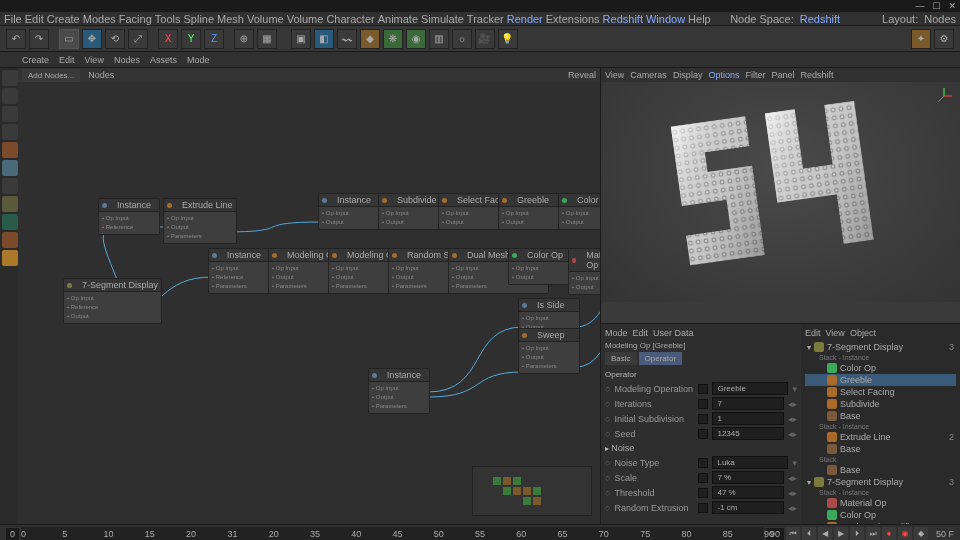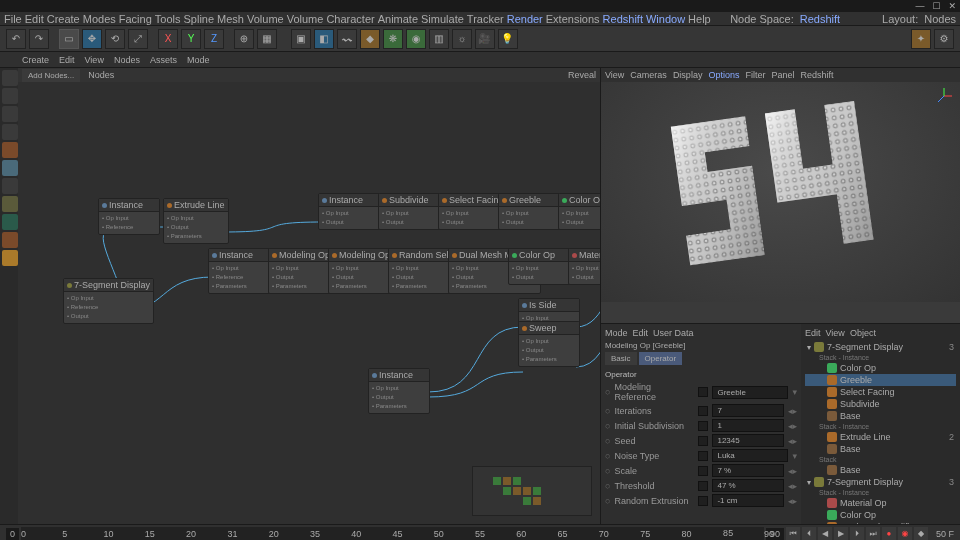--- a/index.html
+++ b/index.html
@@ -20,21 +20,21 @@
 .leftbar{width:18px;background:#2a2a2a;display:flex;flex-direction:column;gap:2px;padding:2px}
 .lbtn{width:16px;height:16px;background:#3a3a3a;cursor:pointer;border-radius:2px}
 .lbtn.c1{background:#7a4a2a}
 .lbtn.c2{background:#4a6a7a}
 .lbtn.c3{background:#5a5a3a}
 .lbtn.c4{background:#2a5a4a}
 .lbtn.c5{background:#aa7a2a}
 .nodeeditor{flex:1;background:#2f2f2f;position:relative;overflow:hidden}
 .ne-top{height:14px;background:#333;display:flex;align-items:center;padding:0 4px;gap:8px;font-size:8px}
 .node{position:absolute;background:#3e3e3e;border:1px solid #222;border-radius:2px;min-width:62px;font-size:7px}
-.node .nh{background:#353535;padding:1px 3px;display:flex;align-items:center;gap:2px;border-bottom:1px solid #222}
+.node .nh{background:#353535;padding:1px 3px;display:flex;align-items:center;gap:10px;border-bottom:1px solid #222}
 .node .nh .dot{width:5px;height:5px;border-radius:50%}
 .node .nb{padding:2px 3px;font-size:6px;line-height:9px;color:#888}
 .wire{position:absolute;pointer-events:none}
 .infobox{position:absolute;bottom:8px;left:8px;font-size:8px;line-height:11px}
 .minimap{position:absolute;bottom:8px;right:8px;width:120px;height:50px;background:#333;border:1px solid #222}
 .minimap .cell{position:absolute;width:8px;height:8px}
 .rightpanel{width:360px;background:#2a2a2a;display:flex;flex-direction:column;border-left:1px solid #1a1a1a}
 .viewport{height:255px;background:#3a3a3a;position:relative;overflow:hidden}
 .vp-top{height:14px;background:#303030;display:flex;align-items:center;padding:0 4px;gap:6px;font-size:8px}
 .render{flex:1;background:radial-gradient(ellipse at 50% 40%,#4a4a4a,#333);display:flex;align-items:center;justify-content:center}
@@ -288,21 +288,21 @@
           </div>
           <div class="nb">• Op Input<br>• Output</div>
         </div>
         <div class="node" style="left: 500px; top: 230px;">
           <div class="nh">
             <span class="dot" style="background:#5a7a9a"></span>
             <span>Is Side</span>
           </div>
           <div class="nb">• Op Input<br>• Output</div>
         </div>
-        <div class="node" style="left: 500px; top: 253px;">
+        <div class="node" style="left: 500px; top: 260px;">
           <div class="nh">
             <span class="dot" style="background:#aa6a2a"></span>
             <span>Sweep</span>
           </div>
           <div class="nb">• Op Input<br>• Output<br>• Parameters</div>
         </div>
         <div class="node" style="left: 350px; top: 300px;">
           <div class="nh">
             <span class="dot" style="background:#5a7a9a"></span>
             <span>Instance</span>
@@ -375,21 +375,21 @@
           </div>
         <div style="font-size:8px;margin:2px 0">Modeling Op [Greeble]</div>
         <div style="display:flex;gap:2px;margin-bottom:3px" id="pltabs">
             <span class="tab">Basic</span>
             <span class="tab active">Operator</span>
           </div>
         <div class="section-hdr">Operator</div>
         <div id="plrows">
             <div class="prow">
               <span style="color:#666">○</span>
-              <span class="plabel">Modeling Reference</span>
+              <span class="plabel">Modeling Operation</span>
               <span class="pchk"></span>
               <span class="pval">Greeble</span>
               <span style="color:#666">▾</span>
             </div>
             <div class="prow">
               <span style="color:#666">○</span>
               <span class="plabel">Iterations</span>
               <span class="pchk"></span>
               <span class="pval">7</span>
               <span style="color:#666">◂▸</span>
@@ -402,20 +402,21 @@
               <span style="color:#666">◂▸</span>
             </div>
             <div class="prow">
               <span style="color:#666">○</span>
               <span class="plabel">Seed</span>
               <span class="pchk"></span>
               <span class="pval">12345</span>
               <span style="color:#666">◂▸</span>
             </div>
           </div>
+        <div class="section-hdr">▸ <span>Noise</span></div>
         <div id="plnoise">
             <div class="prow">
               <span style="color:#666">○</span>
               <span class="plabel">Noise Type</span>
               <span class="pchk"></span>
               <span class="pval">Luka</span>
               <span style="color:#666">▾</span>
             </div>
             <div class="prow">
               <span style="color:#666">○</span>
@@ -519,21 +520,21 @@
       <span style="left: 38.8889%;">35</span>
       <span style="left: 44.4444%;">40</span>
       <span style="left: 50%;">45</span>
       <span style="left: 55.5556%;">50</span>
       <span style="left: 61.1111%;">55</span>
       <span style="left: 66.6667%;">60</span>
       <span style="left: 72.2222%;">65</span>
       <span style="left: 77.7778%;">70</span>
       <span style="left: 83.3333%;">75</span>
       <span style="left: 88.8889%;">80</span>
-      <span style="left: 94.4444%; font-family: Liberation Mono, monospace;">85</span>
+      <span style="left: 94.4444%;">85</span>
       <span style="left: 100%;">90</span>
     </div>
   <span style="background:#1a1a1a;padding:1px 4px">90</span>
   <div class="tlbtn">⏮</div>
   <div class="tlbtn">⏴</div>
   <div class="tlbtn">◀</div>
   <div class="tlbtn">▶</div>
   <div class="tlbtn">⏵</div>
   <div class="tlbtn">⏭</div>
   <div class="tlbtn" style="color:#f44">●</div>

